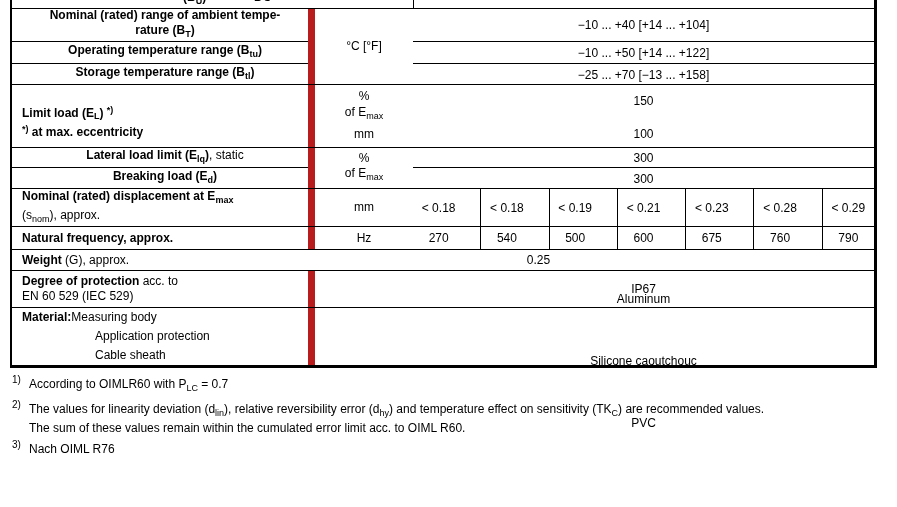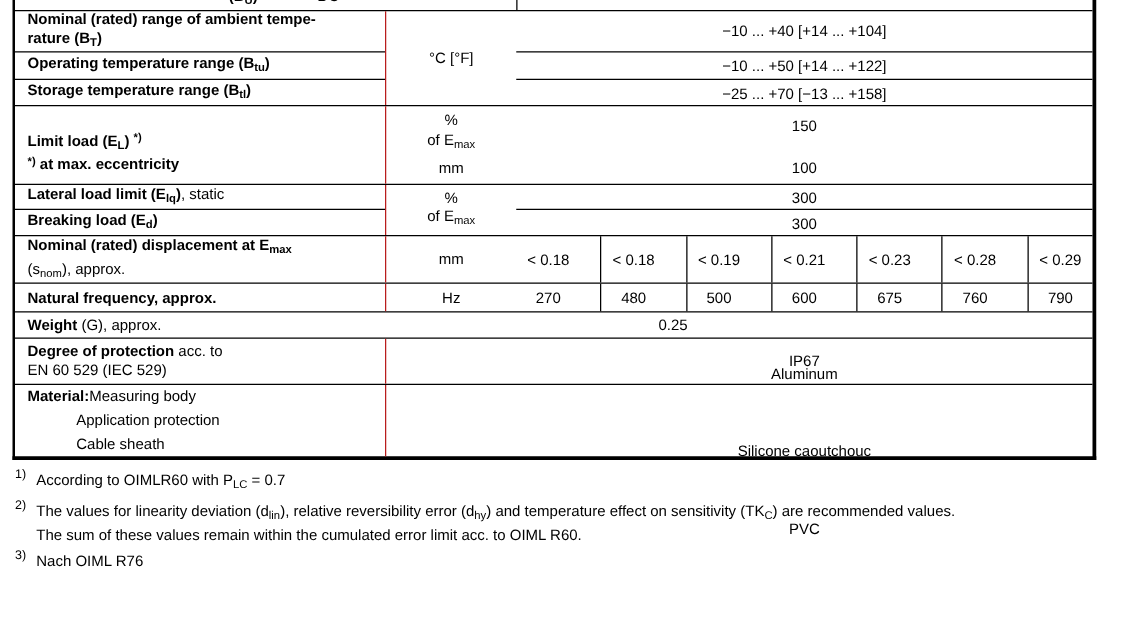--- a/index.html
+++ b/index.html
@@ -7,25 +7,25 @@
               font-family:"Liberation Sans", sans-serif; color:#000; }
   .page { position:relative; width:897px; height:507px; background:#fff; }
 
   .tbl { position:absolute; left:10px; top:0; width:867px;
          border-left:2px solid #000; border-right:3px solid #000; border-bottom:3px solid #000;
          font-size:12px; }
   .row { display:flex; border-bottom:1px solid #000; }
   .row.noline { border-bottom:none; }
 
   .col-label  { width:296px; }
-  .col-unit   { width:105px; border-left:1px solid #b91c1c; display:flex; align-items:center;
+  .col-unit   { width:105px; border-left:7px solid #b91c1c; display:flex; align-items:center;
                 justify-content:center; text-align:center; line-height:15px; }
   .col-values { width:461px; }
 
-  .subrow { border-bottom:1px solid #000; display:flex; flex-direction:column; justify-content:center; }
+  .subrow { border-bottom:1px solid #000; display:flex; flex-direction:column; justify-content:center;align-items:center; }
   .subrow:last-child { border-bottom:none; }
   .lab { padding-left:10px; line-height:15px; }
   .vcell { display:flex; align-items:center; justify-content:center; text-align:center; }
 
   .rt-b { font-weight:bold; }
   .rt-sub { font-size:9px; vertical-align:-2.5px; }
   .rt-sup { font-size:9px; vertical-align:3.5px; font-weight:bold; }
 
   
   .sliver { height:9px; }
@@ -38,21 +38,21 @@
   .limit-block .col-label, .limit-block .col-unit, .limit-block .col-values { position:relative; display:block; }
   .abs { position:absolute; left:0; width:100%; text-align:center; }
   .absl { position:absolute; left:10px; white-space:nowrap; }
 
   .vals7 { display:flex; height:100%;gap:16px; }
   .v7 { flex:1; border-left:1px solid #000; display:flex; align-items:center; justify-content:center; }
   .v7:first-child { border-left:none; }
 
   .mat-line { height:19px; display:flex; align-items:center; }
   .mat-line.vcell { justify-content:center;margin-top:48px; }
-  .indent { padding-left:49px; }
+  .indent { padding-left:83px; }
 
   
   .footnotes { position:absolute; left:12px; top:376px; width:872px; font-size:12px; }
   .fn { display:flex; margin-bottom:5px; }
   .fn-marker { width:17px; font-size:10px; position:relative; top:-2px; flex:none; }
   .fn-body { line-height:16px; }
 </style>
 </head>
 <body>
 
@@ -141,21 +141,21 @@
       </div>
     </div>
 
     <div class="row" style="height:23px">
       <div class="col-label" style="display:flex;flex-direction:column;justify-content:center">
         <div class="lab"><span class="rt-b">Natural frequency, approx.</span></div>
       </div>
       <div class="col-unit">Hz</div>
       <div class="col-values vals7">
         <div class="v7">270</div>
-        <div class="v7">480</div>
+        <div class="v7">540</div>
         <div class="v7">500</div>
         <div class="v7">600</div>
         <div class="v7">675</div>
         <div class="v7">760</div>
         <div class="v7">790</div>
       </div>
     </div>
 
     <div class="row" style="height:21px">
       <div class="col-label" style="display:flex;flex-direction:column;justify-content:center">

